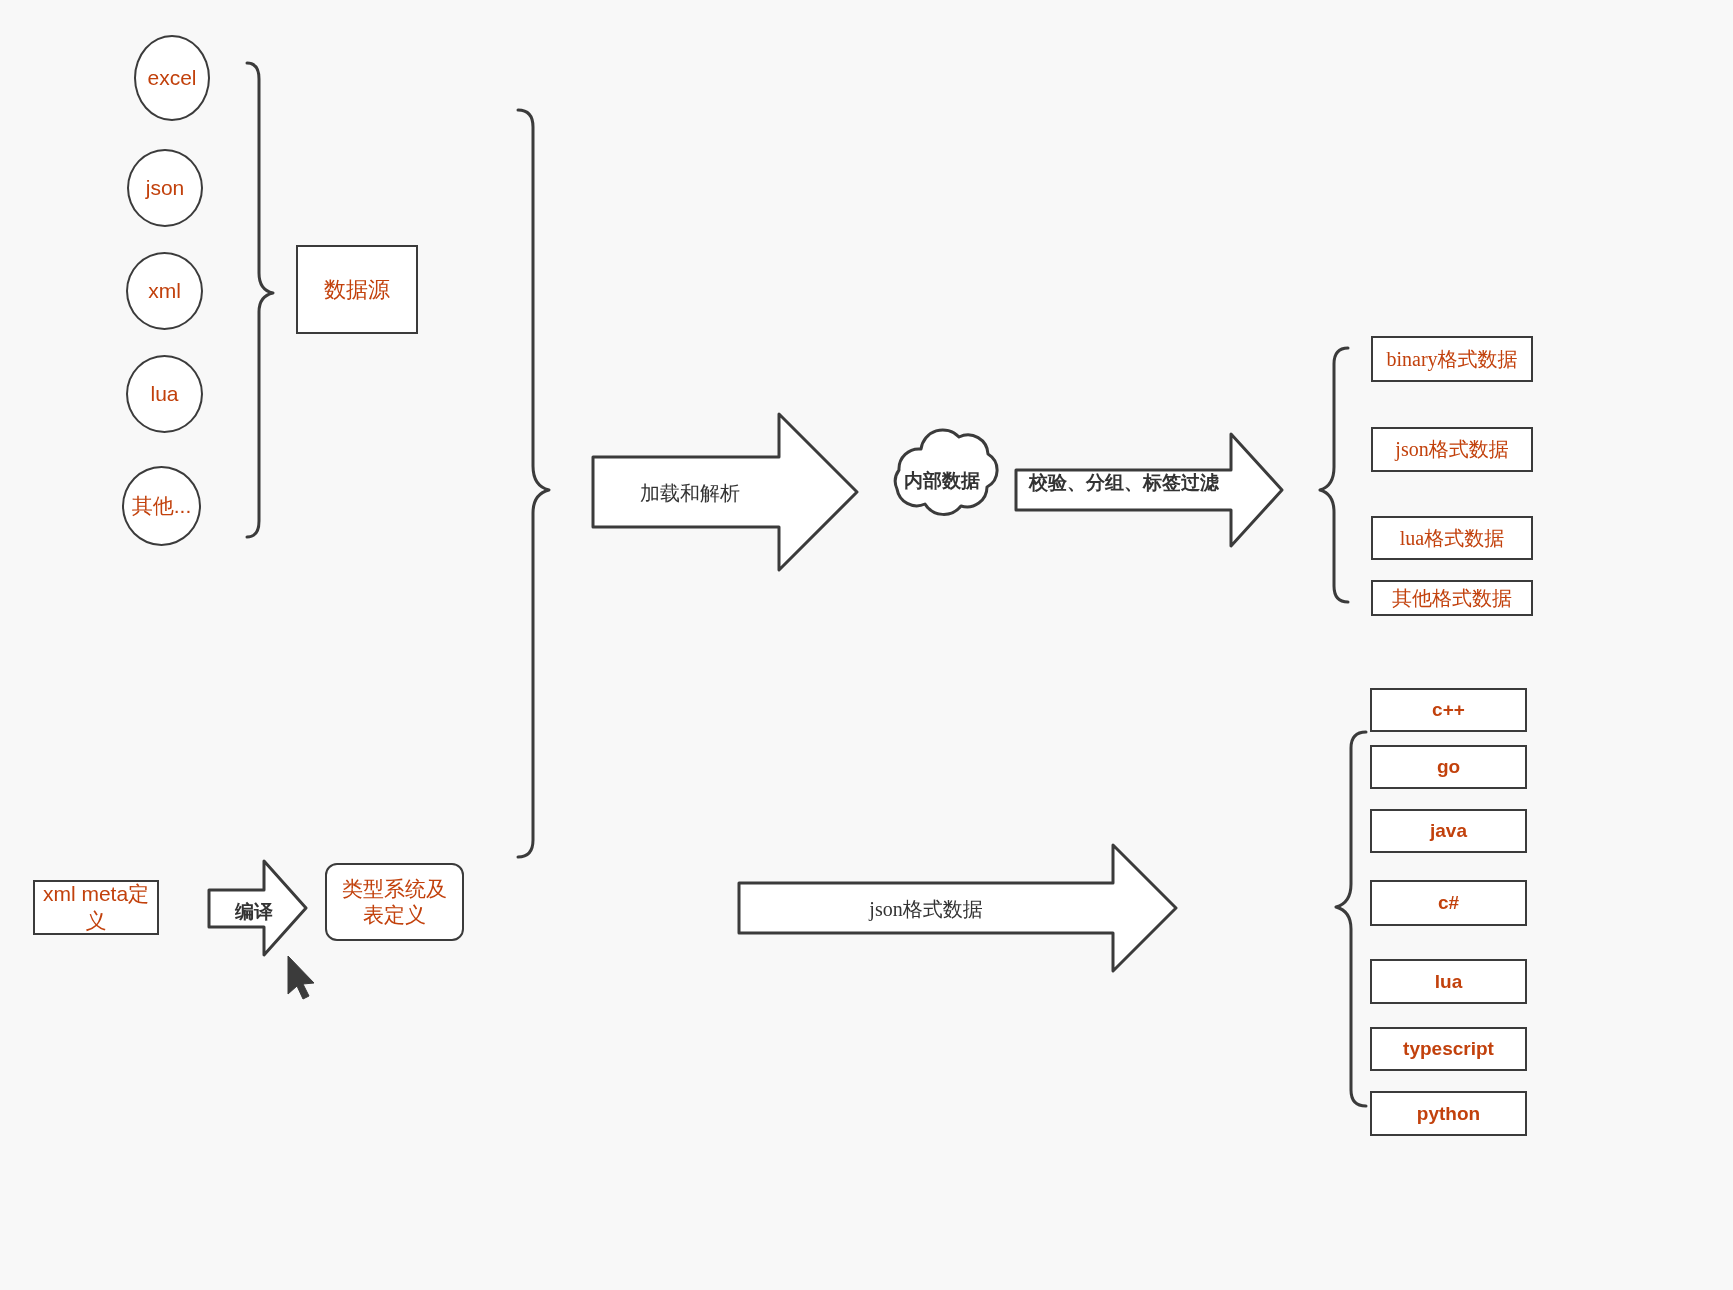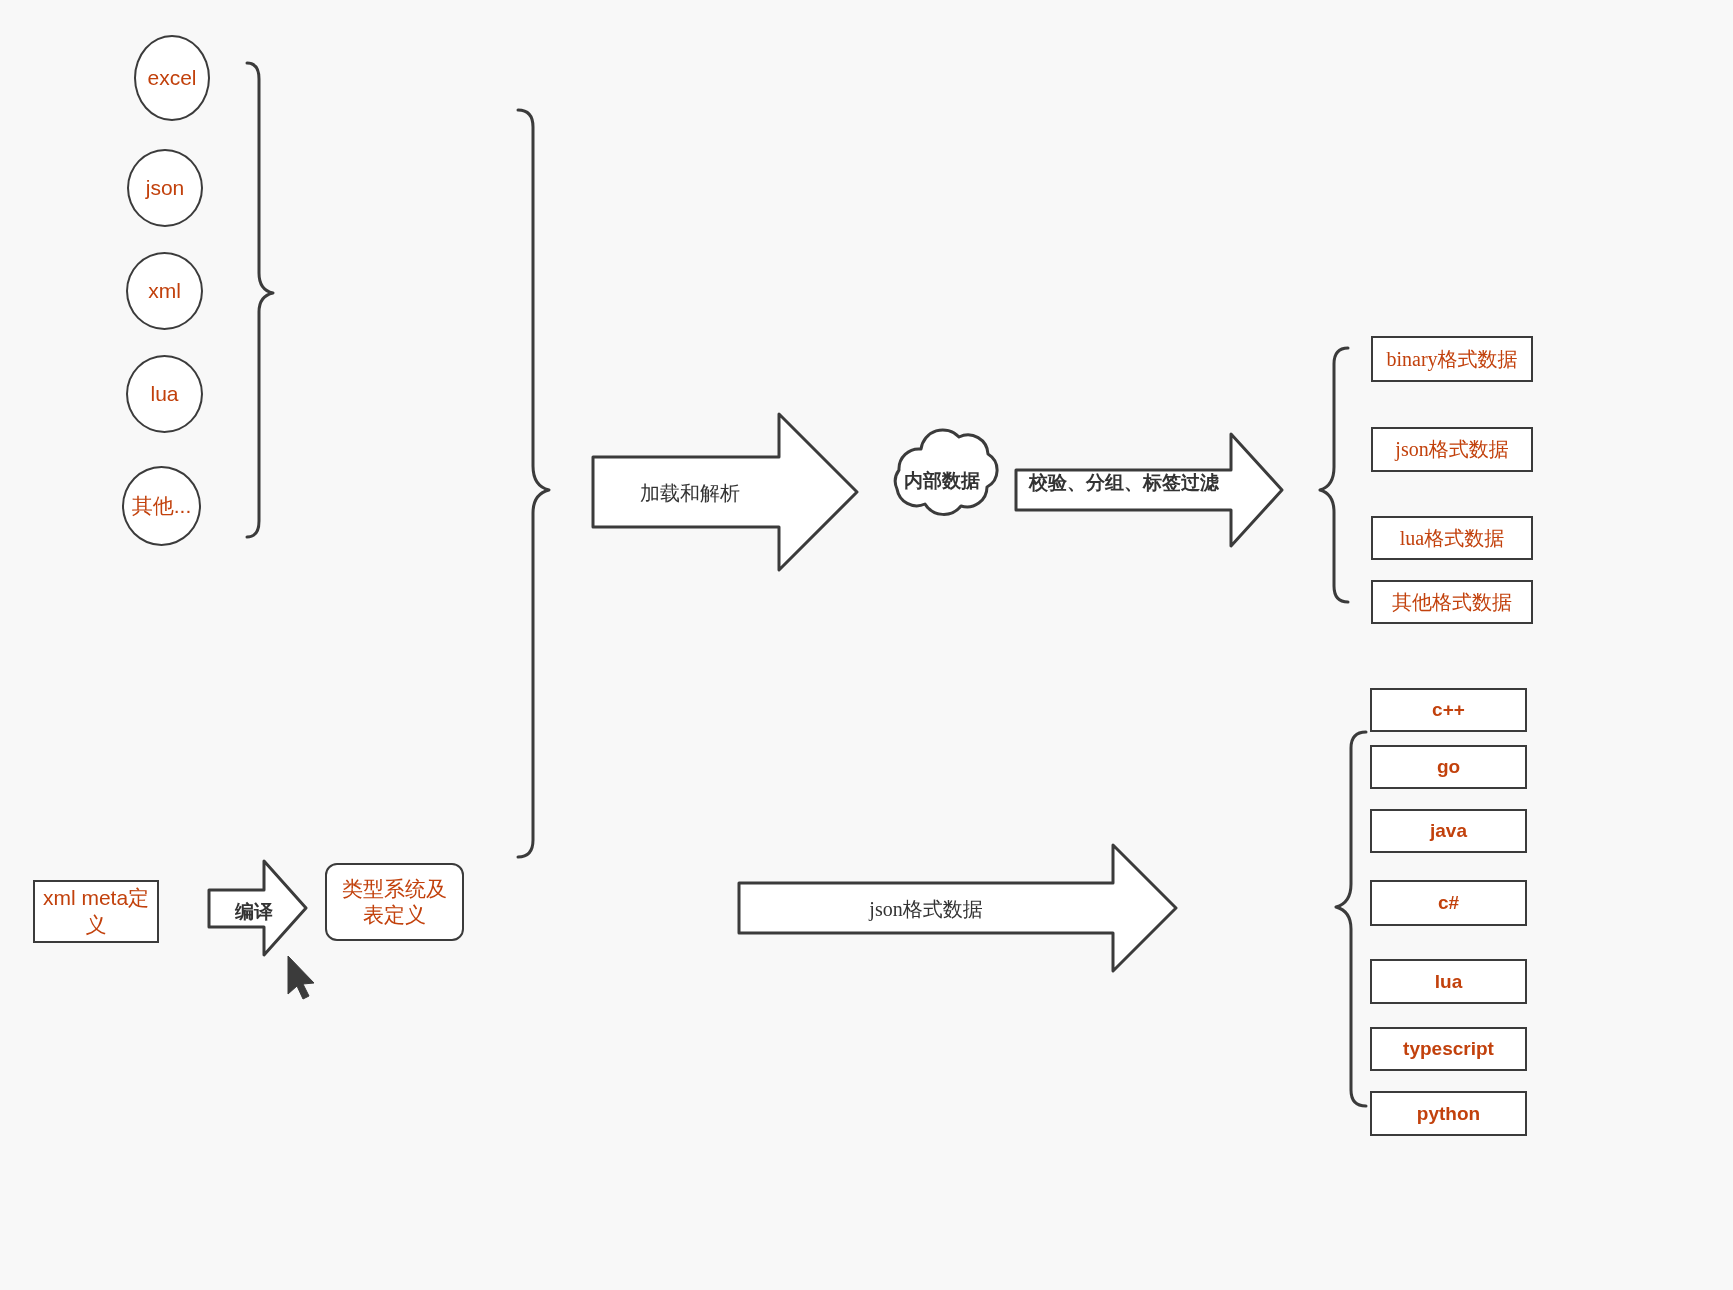--- a/index.html
+++ b/index.html
@@ -108,20 +108,23 @@
   <div class="node circle f21" style="left:126px; top:252px; width:77px; height:78px;">
     <span>xml</span>
   </div>
   <div class="node circle f21" style="left:126px; top:355px; width:77px; height:78px;">
     <span>lua</span>
   </div>
   <div class="node circle f21" style="left:122px; top:466px; width:79px; height:80px;">
     <span>其他...</span>
   </div>
 
+  <div class="node rect f22" style="left:296px; top:245px; width:122px; height:89px;">
+    <span>数据源</span>
+  </div>
 
   <div class="arrow-label f20" style="left:600px; top:480px; width:180px;">
     <span>加载和解析</span>
   </div>
 
   <div class="arrow-label f19" style="left:892px; top:468px; width:100px;">
     <span>内部数据</span>
   </div>
 
   <div class="arrow-label f19" style="left:1024px; top:470px; width:200px;">
@@ -130,25 +133,25 @@
 
   <div class="node rect f20" style="left:1371px; top:336px; width:162px; height:46px;">
     <span>binary格式数据</span>
   </div>
   <div class="node rect f20" style="left:1371px; top:427px; width:162px; height:45px;">
     <span>json格式数据</span>
   </div>
   <div class="node rect f20" style="left:1371px; top:516px; width:162px; height:44px;">
     <span>lua格式数据</span>
   </div>
-  <div class="node rect f20" style="left:1371px; top:580px; width:162px; height:44px;align-items:center;">
+  <div class="node rect f20" style="left:1371px; top:580px; width:162px; height:36px;align-items:center;">
     <span>其他格式数据</span>
   </div>
 
-  <div class="node rect f21" style="left:33px; top:880px; width:126px; height:63px; padding:0 4px;">
+  <div class="node rect f21" style="left:33px; top:880px; width:126px; height:55px; padding:0 4px;">
     <span>xml meta定义</span>
   </div>
 
   <div class="arrow-label f19" style="left:214px; top:899px; width:80px;">
     <span>编译</span>
   </div>
 
   <div class="node rounded f21" style="left:325px; top:863px; width:139px; height:78px; padding:0 6px;">
     <span>类型系统及表定义</span>
   </div>

